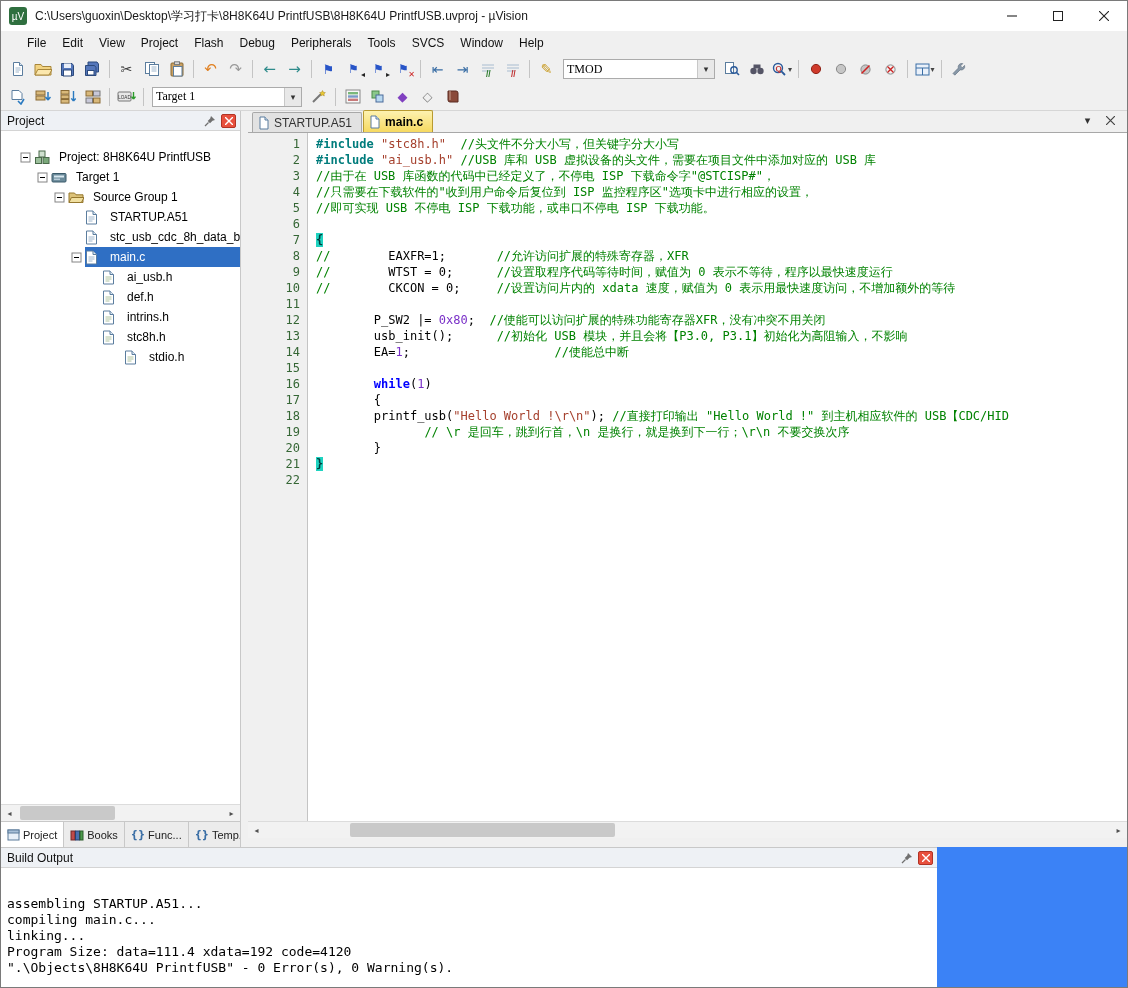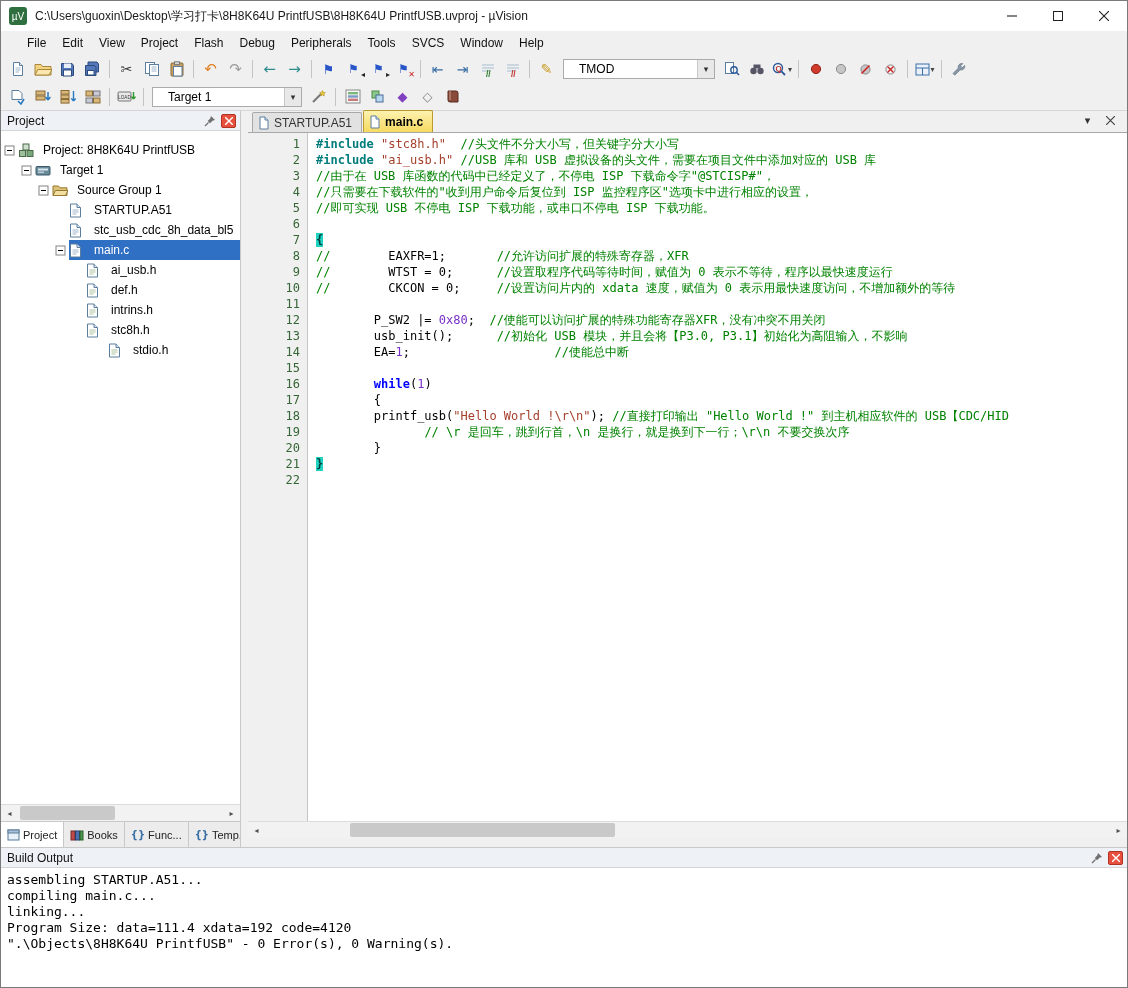--- a/index.html
+++ b/index.html
@@ -19,30 +19,30 @@
   #toolbar2{border-bottom:1px solid #d6d6d6;}
   .tb-group{display:flex;align-items:center;}
   .tb-btn{min-width:23px;height:22px;padding:0 1px;margin:0 1px;display:flex;align-items:center;justify-content:center;position:relative;border-radius:2px;}
   .tb-sep{width:1px;height:18px;background:#c4c4c4;margin:0 4px;}
   .gly{font-size:14px;line-height:1;font-family:"DejaVu Sans",sans-serif;}
   .dd{font-size:8px;color:#444;margin-left:1px;}
   .mini{position:absolute;right:0;bottom:1px;font-size:8px;line-height:1;}
   .combo{display:flex;align-items:center;height:20px;background:#fff;border:1px solid #ababab;margin:0 4px;}
   .search-combo{width:152px;}
   .target-combo{width:150px;}
-  .combo-text{flex:1;padding:0 15px;font-size:12px;color:#000;white-space:nowrap;overflow:hidden;}
+  .combo-text{flex:1;padding:0 3px;font-size:12px;color:#000;white-space:nowrap;overflow:hidden;font-family:Liberation Serif, serif;}
   .combo-arrow{width:17px;height:18px;display:flex;align-items:center;justify-content:center;background:#e8e8e8;border-left:1px solid #c8c8c8;font-size:9px;color:#333;}
   
   .workspace{position:absolute;top:110px;left:0;width:1126px;height:736px;display:flex;background:#f0f0f0;}
   .project-panel{width:240px;display:flex;flex-direction:column;background:#fff;border-right:1px solid #c8c8c8;flex:none;overflow:hidden;}
   .panel-header{height:20px;background:#eef1f5;border-bottom:1px solid #d4d4d4;display:flex;align-items:center;padding:0 3px 0 6px;font-size:12px;color:#111;flex:none;}
   .spacer{flex:1;}
   .icon-btn{width:17px;height:16px;display:flex;align-items:center;justify-content:center;margin-left:2px;}
   .close-red-box{width:15px;height:14px;background:#e8503e;border:1px solid #b03325;border-radius:2px;display:flex;align-items:center;justify-content:center;}
-  .tree{flex:1;overflow:hidden;padding-top:9px;font-size:12px;}
+  .tree{flex:1;overflow:hidden;padding-top:16px;font-size:12px;margin-left:16px;}
   .tree-row{height:20px;display:flex;align-items:center;white-space:nowrap;}
   .exp{width:11px;height:11px;margin-right:3px;flex:none;display:flex;align-items:center;justify-content:center;}
   .rowbody{display:flex;align-items:center;flex:1;height:100%;min-width:0;}
   .tree-icon{width:19px;height:16px;flex:none;display:flex;align-items:center;margin-right:3px;}
   .tree-label{padding:1px 3px;color:#000;}
   .tree-row.selected .rowbody{background:var(--selection);}
   .tree-row.selected .tree-label{color:#fff;}
   .hscroll{height:17px;background:#f2f2f2;border-top:1px solid #dcdcdc;display:flex;align-items:center;flex:none;}
   .sb-btn{width:17px;height:16px;display:flex;align-items:center;justify-content:center;font-size:8px;color:#505050;}
   .sb-track{flex:1;height:16px;position:relative;}
@@ -66,21 +66,21 @@
   .code-line{height:16px;white-space:pre;}
   .t-p{color:var(--preprocessor);font-weight:bold;}
   .t-k{color:var(--keyword);font-weight:bold;}
   .t-s{color:var(--string);}
   .t-c{color:var(--comment);}
   .t-n{color:var(--number);}
   .t-x{color:#000;}
   .t-h{background:var(--brace-highlight);color:#003c3c;font-weight:bold;}
   .editor-footer{height:9px;background:#f0f0f0;flex:none;}
   
-  .build-output{position:absolute;left:0;top:846px;width:1126px;height:140px;display:flex;flex-direction:column;background:#fff;border-top:1px solid #c8c8c8;}
+  .build-output{position:absolute;left:0;top:846px;width:936px;height:140px;display:flex;flex-direction:column;background:#fff;border-top:1px solid #c8c8c8;gap:24px;}
   .bo-content{flex:1;padding:4px 6px;font-family:"DejaVu Sans Mono","Liberation Mono",monospace;font-size:13px;line-height:16px;color:#000;overflow:hidden;}
   .bo-line{white-space:pre;height:16px;}
 </style>
 </head>
 <body>
 
 <div class="window">
 
   <div class="titlebar">
     <span class="app-icon" id="app-icon">

